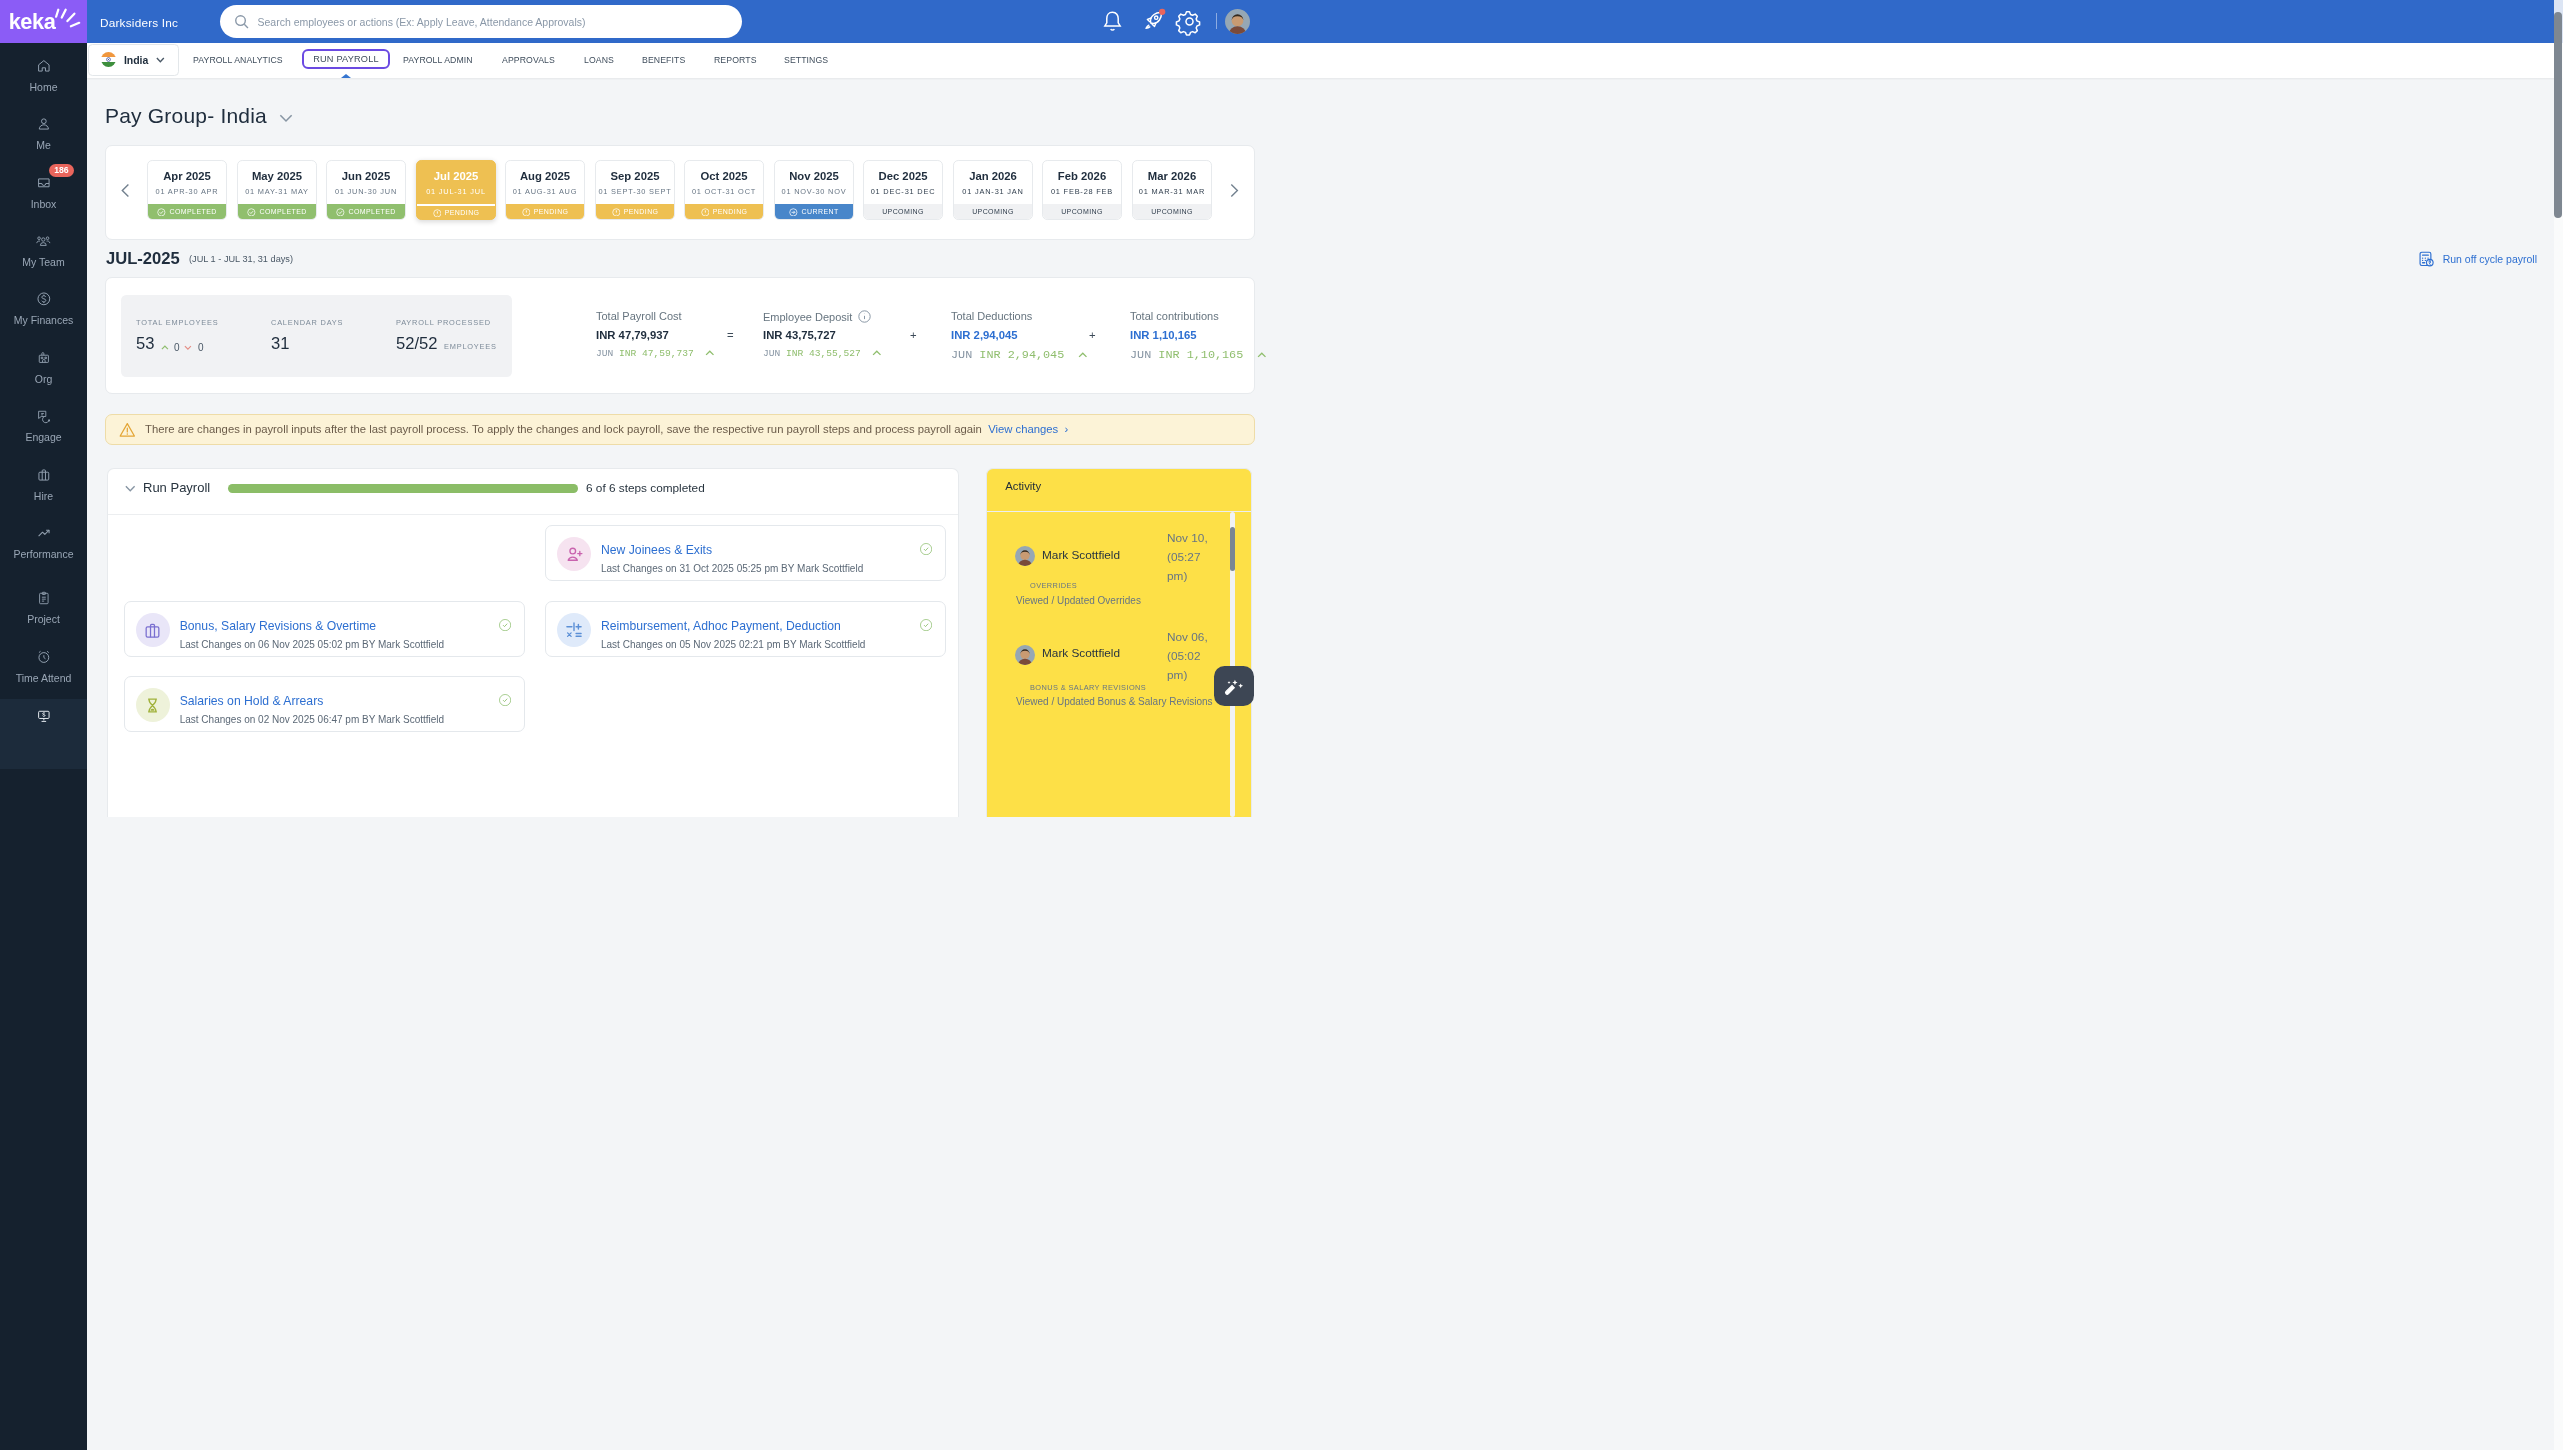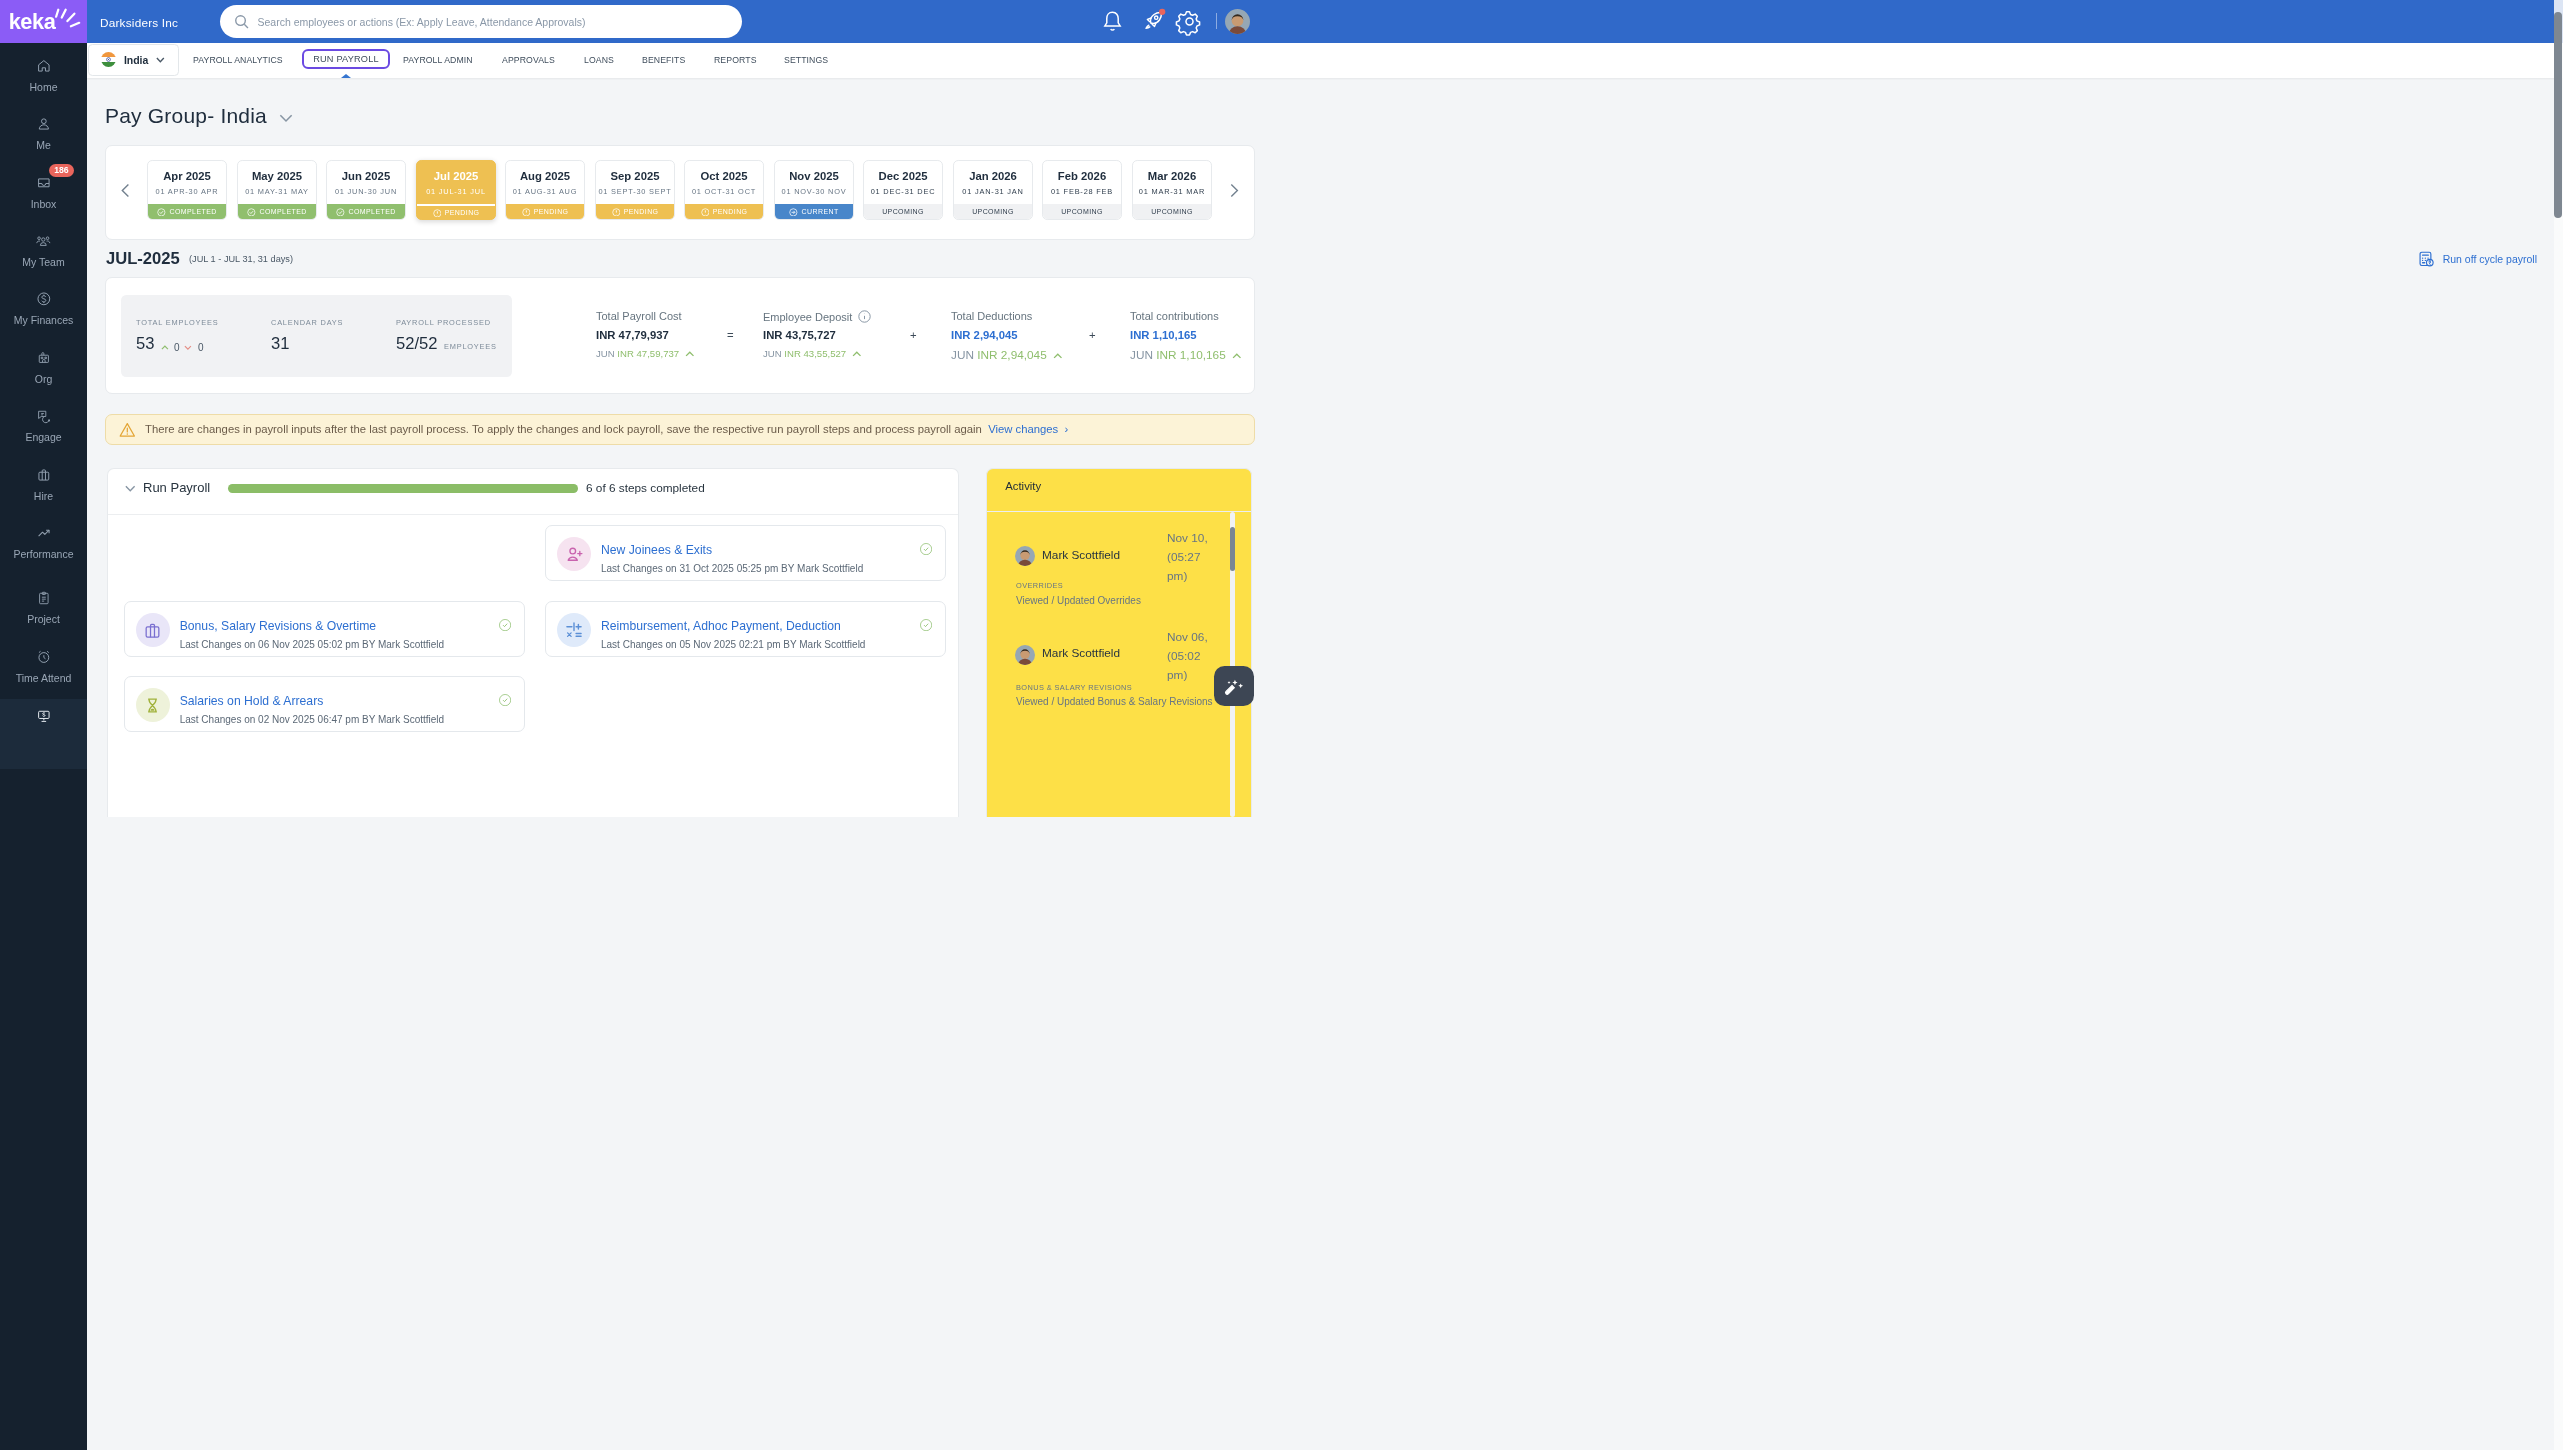--- a/index.html
+++ b/index.html
@@ -53,21 +53,21 @@
 #offcycle { position:absolute; top:251px; right:26px; color:#2d6fd1; font-size:10.5px; display:flex; align-items:center; gap:7.8px; }
 
 
 #stats { position:absolute; left:105px; top:277px; width:1150px; height:117px; background:#fff; border:0.9px solid #e7eaed; border-radius:7px; }
 #graybox { position:absolute; left:15.3px; top:16.6px; width:391px; height:82px; background:#f1f2f4; border-radius:5.2px; }
 .slabel { position:absolute; top:40px; font-size:7.4px; color:#7c8a98; letter-spacing:0.8px; white-space:nowrap; }
 .snum { position:absolute; top:56px; font-size:16.6px; color:#1f2d3d; }
 .cost-label { position:absolute; top:32px; font-size:11px; color:#66747f; white-space:nowrap; }
 .cost-num { position:absolute; top:51px; font-size:11.3px; font-weight:bold; color:#1f2d3d; white-space:nowrap; }
 .cost-num.blue { color:#2d6fd1; font-weight:bold; }
-.cost-jun { position:absolute; top:70px; font-size:9.6px; color:#8795a3; white-space:nowrap; }
+.cost-jun { position:absolute; top:70px; font-size:9.6px; color:#8795a3; white-space:nowrap;font-family:Liberation Mono, monospace; }
 .cost-jun b { color:#8fbe6d; font-weight:normal; }
 .op { position:absolute; top:51px; font-size:11.3px; color:#3d4b59; }
 
 
 #banner { position:absolute; left:105px; top:414px; width:1150px; height:30.5px; background:#fcf3d7; border:0.9px solid #eedca7; border-radius:7px; }
 #banner .txt { position:absolute; left:39px; top:8.3px; font-size:11.3px; color:#6a5b49; }
 #banner .link { color:#2d6fd1; }
 
 
 #rp { position:absolute; left:107px; top:468px; width:852px; height:349px; background:#fff; border:0.9px solid #e7eaed; border-radius:7px 7px 0 0; border-bottom:none; }
@@ -84,21 +84,21 @@
 
 
 #act { position:absolute; left:986px; top:468px; width:266px; height:349px; background:#fde047; border:0.9px solid #e7eaed; border-radius:7px 7px 0 0; border-bottom:none; }
 #act .title { position:absolute; left:18.3px; top:11.3px; font-size:11.3px; color:#1e2a38; }
 #actdiv { position:absolute; left:0; right:0; top:42px; height:0.9px; background:#eceef0; }
 #acttrack { position:absolute; right:15.7px; top:43px; bottom:0; width:5.2px; background:#f1f2f4; border-radius:2.6px; }
 #actthumb { position:absolute; right:15.7px; top:58px; width:5.2px; height:44px; background:#7a8694; border-radius:2.6px; }
 .aeAv { position:absolute; width:20px; height:20px; border-radius:50%; overflow:hidden; }
 .aeName { position:absolute; font-size:11.8px; color:#28343f; }
 .aeDate { position:absolute; font-size:11.8px; color:#677584; text-align:left; line-height:19px; }
-.aeLbl { position:absolute; font-size:7.4px; color:#677584; letter-spacing:0.4px; }
+.aeLbl { position:absolute; font-size:7.4px; color:#677584; letter-spacing:0.4px;margin-left:14px; }
 .aeTxt { position:absolute; font-size:10px; color:#677584; }
 
 
 #fab { position:absolute; left:1214px; top:666px; width:40px; height:40px; background:#3d4654; border-radius:10.5px; display:flex; align-items:center; justify-content:center; }
 #pgtrack { position:absolute; right:0; top:0; bottom:0; width:8.7px; background:rgba(250,251,252,.85); }
 #pgthumb { position:absolute; right:0.9px; top:12.2px; width:7.8px; height:206px; background:#7e8791; border-radius:4.4px; }
 </style>
 </head>
 <body>
 

